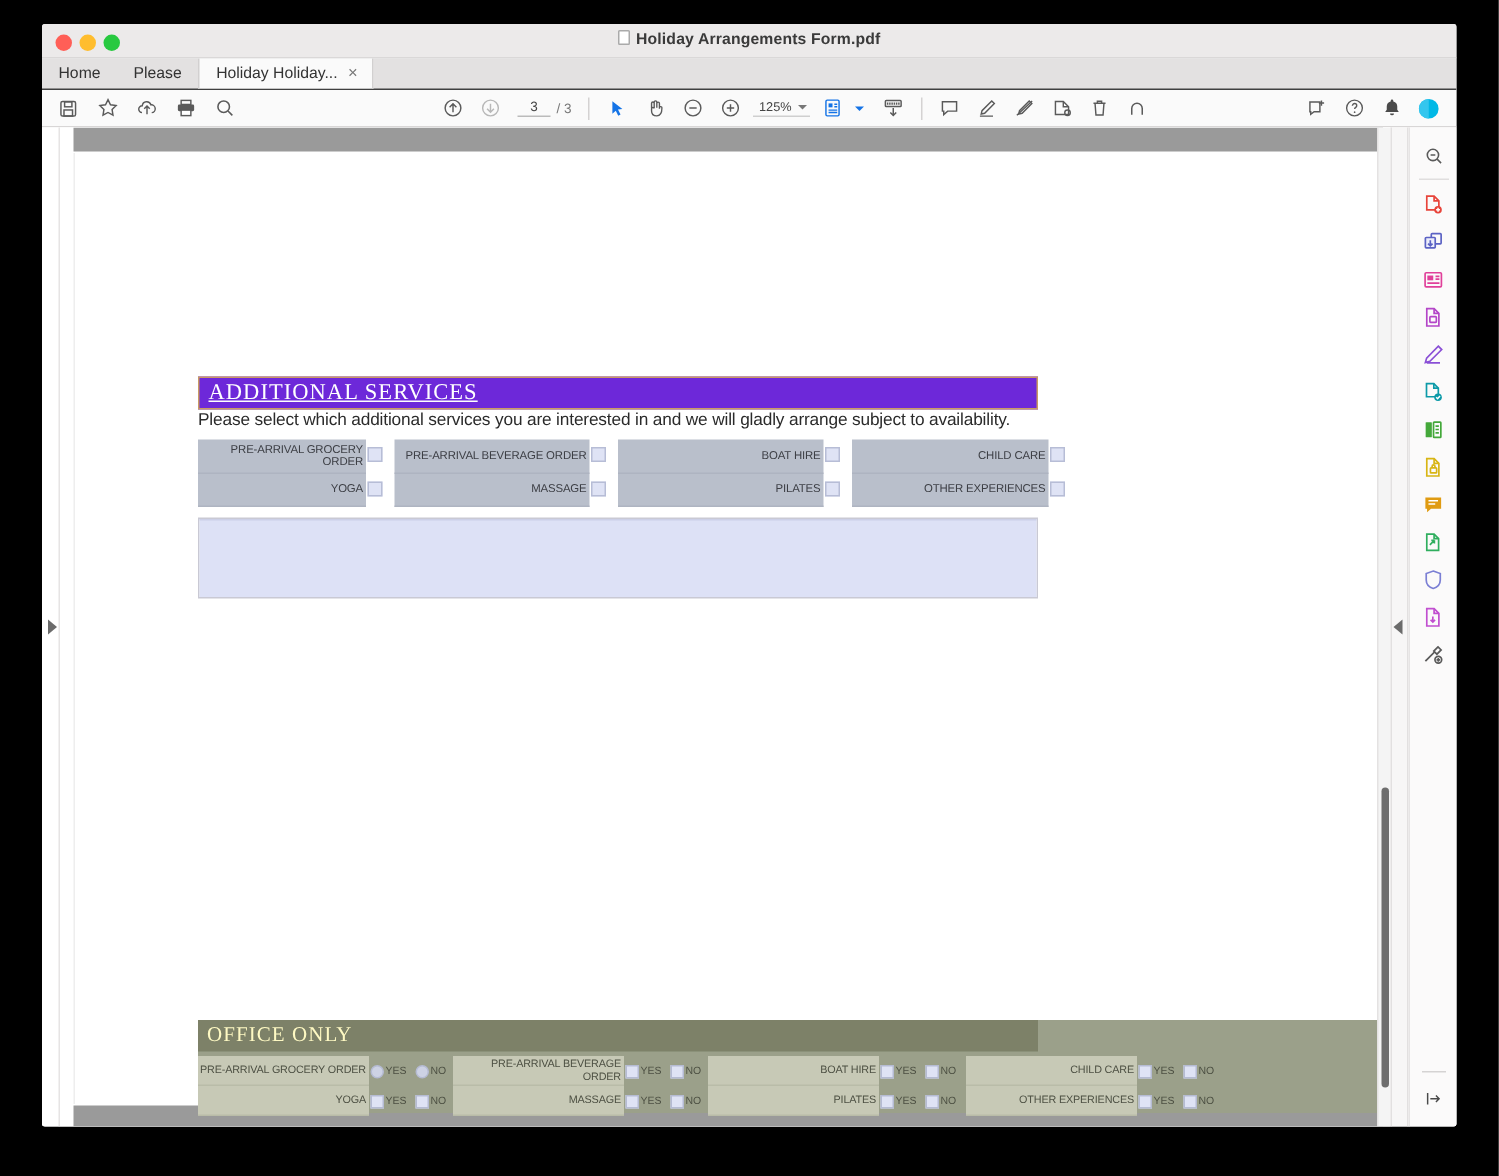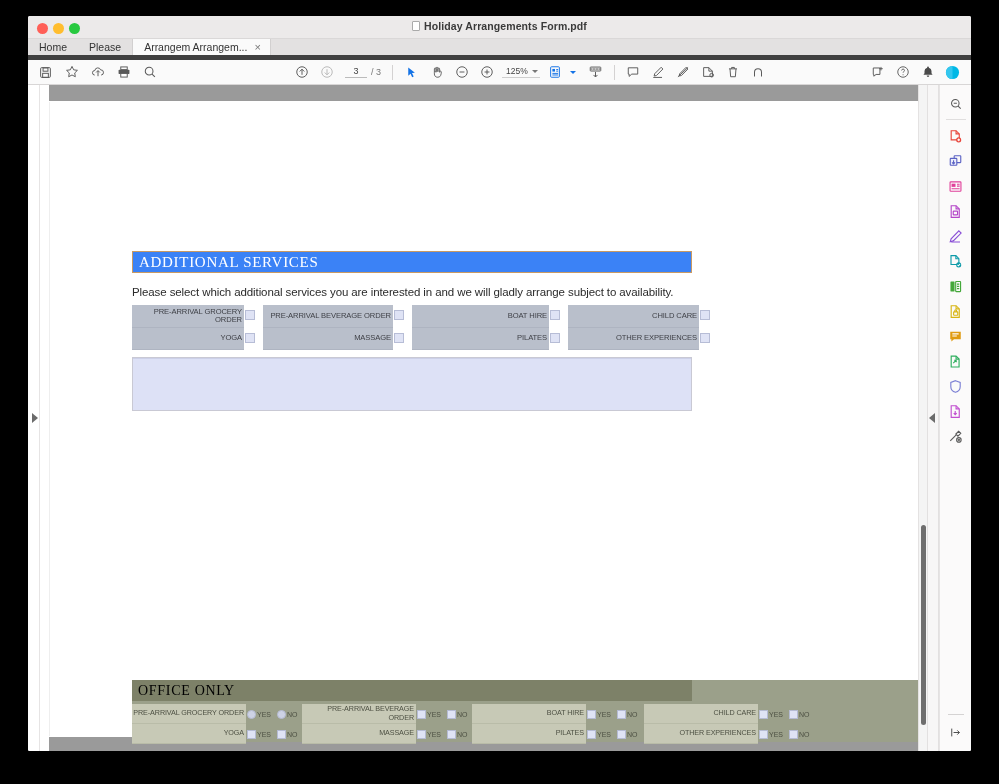--- a/index.html
+++ b/index.html
@@ -43,21 +43,21 @@
   #title-doc-icon {
     display: inline-block; width: 8px; height: 10px;
     background: #fff; border: 1px solid #aaa;
     vertical-align: -1px; margin-right: 4px; border-radius: 1px;
   }
 
   
   #tabstrip {
     position: relative; height: 21px;
     background: #e3e1e1;
-    border-bottom: 5px solid #404040;
+    border-bottom: 1px solid #404040;
     display: flex; align-items: stretch;
     font-size: 10.5px;
   }
   .menu-item {
     display: flex; align-items: center;
     padding: 0 11px; color: #333;
     cursor: default;
   }
   .doc-tab {
     display: flex; align-items: center; gap: 7px;
@@ -198,24 +198,24 @@
   
   #additional-services { position: absolute; left: 82px; top: 149px; width: 560px; }
 
   .section-header {
     height: 22px; display: flex; align-items: center;
     padding-left: 6px;
     font-family: "Liberation Serif", serif;
     font-size: 15px; letter-spacing: .7px;
     color: #ffffff;
   }
-  .header-peach { background: #3b82f6; border: 1px solid #c99a63; }
+  .header-peach { background: #6d28d9; border: 1px solid #c99a63; text-decoration: underline; }
 
   #services-intro {
-    margin-top: 13px;
+    margin-top: 1px;
     font-size: 11.5px; color: #2b2b2b;
     letter-spacing: -.1px;
   }
 
   #services-grid {
     margin-top: 7px;
     display: grid;
     grid-template-columns: 112px 130px 137px 131px;
     column-gap: 19px;
   }
@@ -259,21 +259,21 @@
   #office-band {
     position: relative;
     background: #9ba08a;
     height: 62px;
   }
   #office-title-bar {
     position: absolute; left: 0; top: 0; width: 560px; height: 21px;
     background: #7d8168;
     display: flex; align-items: center; padding-left: 6px;
     font-family: "Liberation Serif", serif;
-    font-size: 14px; letter-spacing: .7px; color: #000000;
+    font-size: 14px; letter-spacing: .7px; color: #fef9c3;
   }
   #office-grid {
     position: absolute; left: 0; top: 24px; right: 0;
     display: grid;
     grid-template-columns: 170px 170px 172px 200px;
     column-gap: 0;
   }
   .off-col { position: relative; }
   .off-cell {
     position: relative; height: 20px;
@@ -317,21 +317,21 @@
   </div>
 
   <div id="tabstrip">
     <div class="menu-item">
       <span>Home</span>
     </div>
     <div class="menu-item">
       <span>Please</span>
     </div>
     <div class="doc-tab">
-      <span class="tab-label">Arrangem Arrangem...</span>
+      <span class="tab-label">Holiday Holiday...</span>
       <span class="tab-close">×</span>
     </div>
   </div>
 
   <div id="toolbar">
 
     <div class="tb-left">
       <div class="tbtn">
         <svg width="13" height="13" viewBox="0 0 16 16" fill="none" stroke="#5a5a5a" stroke-width="1.2">
           <rect x="2" y="2" width="12" height="12" rx="1.3"></rect>

